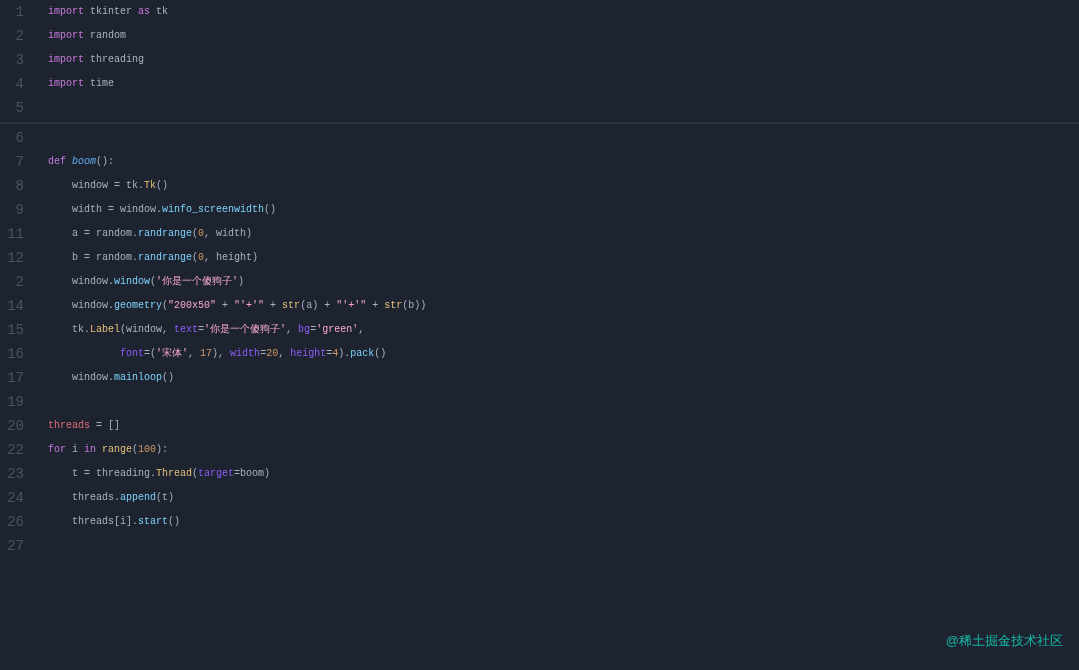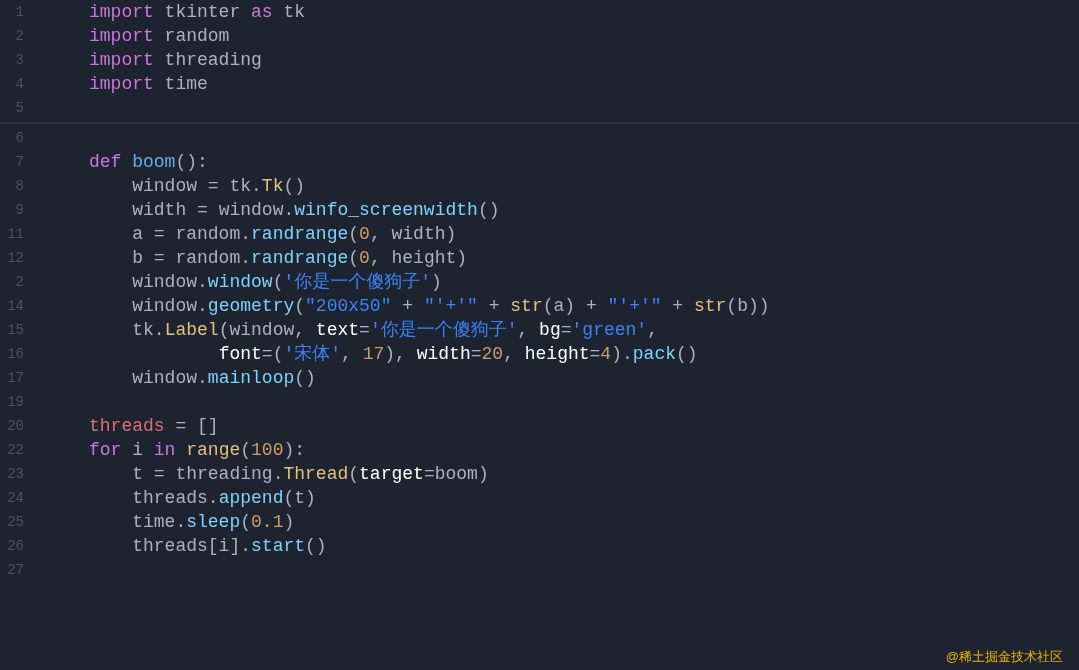--- a/index.html
+++ b/index.html
@@ -30,40 +30,39 @@
       min-width: 40px;
       text-align: right;
       padding-right: 16px;
       color: #4b5263;
       user-select: none;
       font-size: 14px;
     }
     .line-content {
       flex: 1;
       white-space: pre;
-      font-size: 18px;
+      font-size: 10px;
       padding-left: 8px;
-      margin-left: 41px;
     }
     
     .kw { color: #c678dd; } 
-    .fn { color: #61afef; } 
+    .fn { color: #61afef; font-style: italic; } 
     .builtin { color: #e5c07b; } 
-    .str { color: #3b82f6; } 
+    .str { color: #f9a8d4; } 
     .num { color: #d19a66; } 
     .var { color: #e06c75; } 
     .method { color: #7dd3fc; } 
     .plain { color: #abb2bf; }
-    .param { color: #ffffff; text-align: right; }
+    .param { color: #8b5cf6; text-align: right; }
 
     .watermark {
       position: absolute;
-      bottom: 4px;
+      bottom: 20px;
       right: 16px;
-      color: #eab308;
+      color: #14b8a6;
       font-size: 13px;
       font-family: sans-serif;
     }
 
     
     .separator-line {
       height: 2px;
       background: #2d3343;
       margin: 2px 0;
     }
@@ -152,24 +151,20 @@
       </div>
       <div class="code-line">
         <div class="line-number">23</div>
         <div class="line-content"><span class="plain">    t = threading.</span><span class="builtin">Thread</span><span class="plain">(</span><span class="param">target</span><span class="plain">=boom)</span></div>
       </div>
       <div class="code-line">
         <div class="line-number">24</div>
         <div class="line-content"><span class="plain">    threads.</span><span class="method">append</span><span class="plain">(t)</span></div>
       </div>
       <div class="code-line">
-        <div class="line-number">25</div>
-        <div class="line-content"><span class="plain">    time.</span><span class="method">sleep</span><span class="plain">(</span><span class="num">0.1</span><span class="plain">)</span></div>
-      </div>
-      <div class="code-line">
         <div class="line-number">26</div>
         <div class="line-content"><span class="plain">    threads[i].</span><span class="method">start</span><span class="plain">()</span></div>
       </div>
       <div class="code-line">
         <div class="line-number">27</div>
         <div class="line-content"></div>
       </div>
     </div>
 </div>
 

